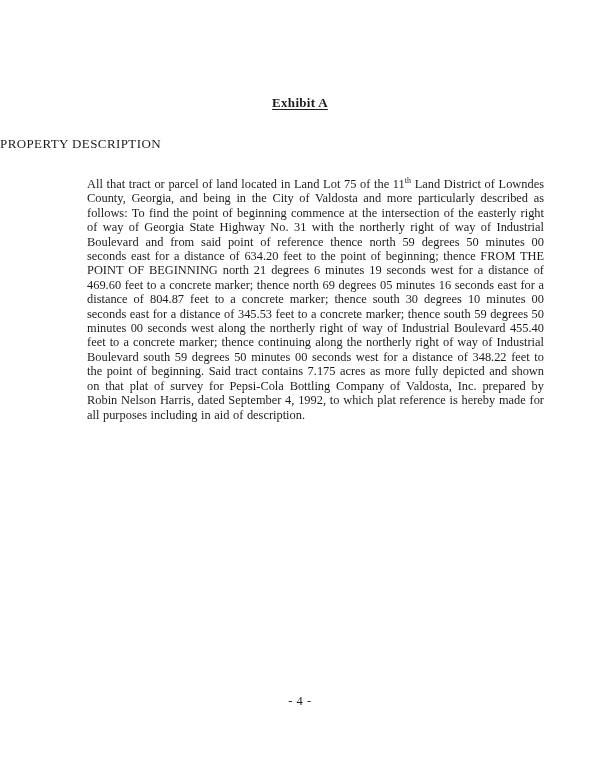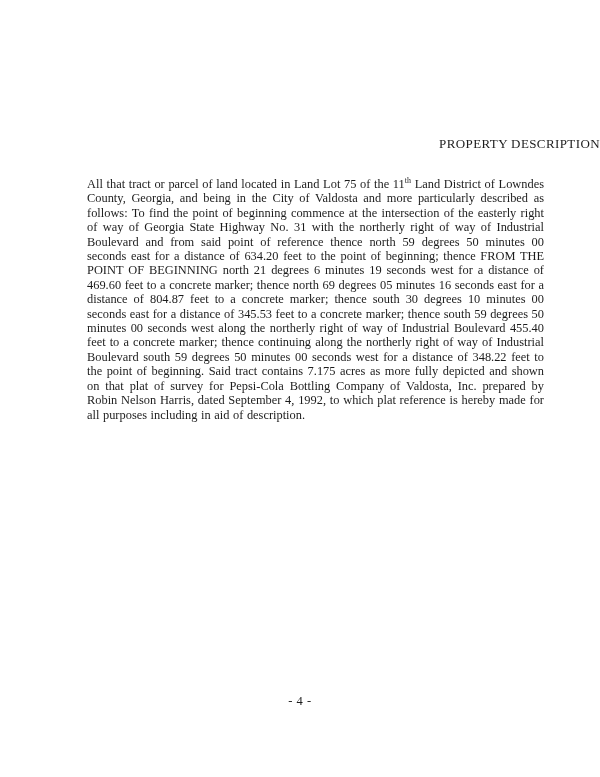--- a/index.html
+++ b/index.html
@@ -28,21 +28,21 @@
   }
   .exhibit-heading .underlined {
     text-decoration: underline;
     text-underline-offset: 2px;
   }
   .section-title {
     position: absolute;
     top: 136px;
     left: 0;
     width: 100%;
-    text-align: right;
+    text-align: left;
     font-size: 13px;
     letter-spacing: 0.4px;
   }
   .body-paragraph {
     position: absolute;
     top: 165px;
     left: 75px;
     width: 457px;
     margin: 12px;
     font-size: 12.4px;
@@ -63,20 +63,23 @@
     text-align: center;
     font-size: 12.5px;
     letter-spacing: 0.5px;
   }
 </style>
 </head>
 <body>
 
 <div class="page">
 
+  <div class="exhibit-heading">
+    <span class="underlined">Exhibit A</span>
+  </div>
 
   <div class="section-title">PROPERTY DESCRIPTION</div>
 
   <p class="body-paragraph"><span>All that tract or parcel of land located in Land Lot 75 of the 11</span><sup>th</sup><span> Land District of Lowndes County, Georgia, and being in the City of Valdosta and more particularly described as follows: To find the point of beginning commence at the intersection of the easterly right of way of Georgia State Highway No. 31 with the northerly right of way of Industrial Boulevard and from said point of reference thence north 59 degrees 50 minutes 00 seconds east for a distance of 634.20 feet to the point of beginning; thence FROM THE POINT OF BEGINNING north 21 degrees 6 minutes 19 seconds west for a distance of 469.60 feet to a concrete marker; thence north 69 degrees 05 minutes 16 seconds east for a distance of 804.87 feet to a concrete marker; thence south 30 degrees 10 minutes 00 seconds east for a distance of 345.53 feet to a concrete marker; thence south 59 degrees 50 minutes 00 seconds west along the northerly right of way of Industrial Boulevard 455.40 feet to a concrete marker; thence continuing along the northerly right of way of Industrial Boulevard south 59 degrees 50 minutes 00 seconds west for a distance of 348.22 feet to the point of beginning.  Said tract contains 7.175 acres as more fully depicted and shown on that plat of survey for Pepsi-Cola Bottling Company of Valdosta, Inc. prepared by Robin Nelson Harris, dated September 4, 1992, to which plat reference is hereby made for all purposes including in aid of description.</span></p>
 
   <div class="page-number">- 4 -</div>
 
 </div>
 
 </body></html>

